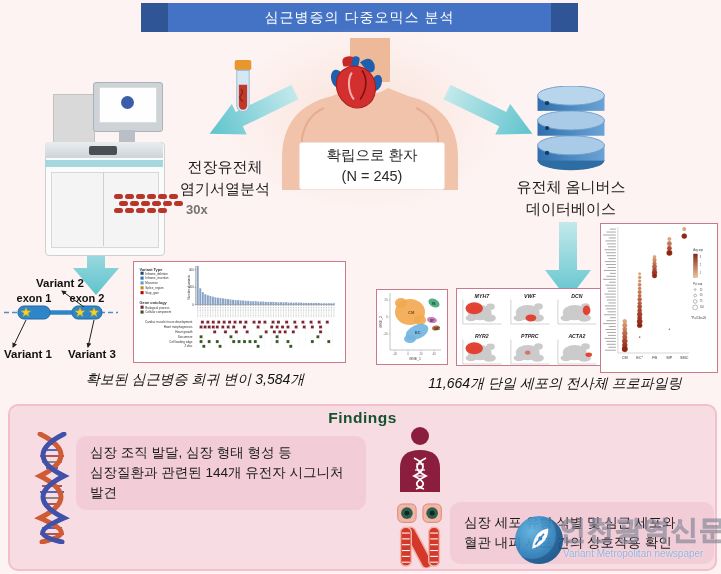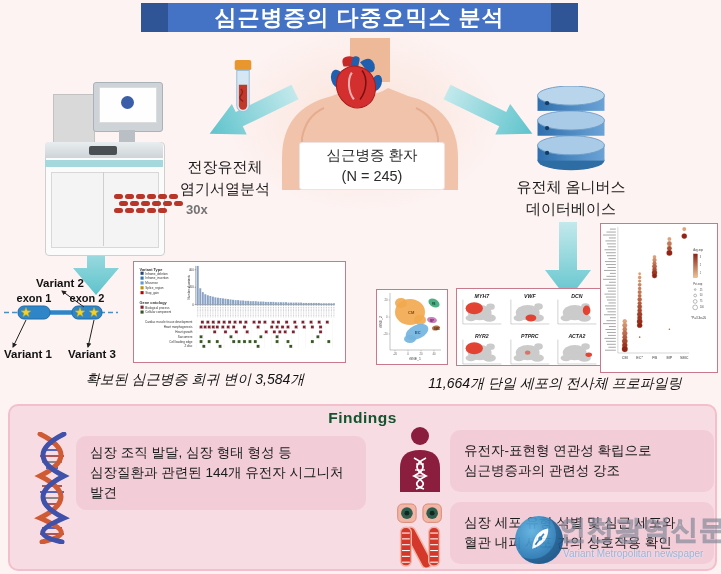--- a/index.html
+++ b/index.html
@@ -3,21 +3,21 @@
 <meta charset="utf-8">
 <style>
   html,body{margin:0;padding:0;background:#fff;}
   #canvas{position:relative;width:721px;height:574px;background:#fdf3f2;overflow:hidden;
     font-family:"Liberation Sans","DejaVu Sans",sans-serif;color:#1a1a1a;}
   .abs{position:absolute;}
   
   #titlebar{left:141px;top:3px;width:437px;height:29px;display:flex;}
   #titlebar .end{width:27px;background:#2f5597;}
   #titlebar .mid{flex:1;background:#4472c4;display:flex;align-items:center;justify-content:center;}
-  #titlebar .mid span{color:#fff;font-size:22px;font-weight:bold;letter-spacing:1px;}
+  #titlebar .mid span{color:#fff;font-size:14px;font-weight:normal;letter-spacing:1px;}
   
   #torso-glow{left:225px;top:26px;width:280px;height:186px;
     background:radial-gradient(ellipse at center,#fae2d9 0%,rgba(250,226,217,0) 70%);}
   
   #patient-box{left:299px;top:142px;width:144px;height:46px;background:#fff;border:1px solid #f1e2e2;
     border-radius:3px;display:flex;flex-direction:column;align-items:center;justify-content:center;
     font-size:14.5px;line-height:1.45;color:#2b2b2b;}
   
   #sequencer{left:45px;top:74px;width:122px;height:186px;}
   .seq{position:absolute;}
@@ -95,21 +95,21 @@
     <path d="M18 14 Q14 4 24 4 Q32 4 30 14 Z" fill="#c62828"></path>
     <path d="M34 10 Q44 2 48 12 Q50 20 42 20 Z" fill="#1f5fad"></path>
     <ellipse cx="12" cy="26" rx="6" ry="9" fill="#1f5fad" transform="rotate(-15 12 26)"></ellipse>
     <ellipse cx="50" cy="30" rx="5" ry="8" fill="#1f5fad" transform="rotate(18 50 30)"></ellipse>
     <rect x="26" y="4" width="7" height="12" rx="3" fill="#1f5fad" transform="rotate(12 29 10)"></rect>
     <path d="M20 16 C8 22 8 40 20 50 C30 58 44 54 48 42 C52 28 44 16 32 14 C27 13 23 14 20 16 Z" fill="#d32f2f" stroke="#a61c1c" stroke-width="1"></path>
     <path d="M26 20 C22 26 22 38 28 46" stroke="#f3b0b0" stroke-width="2" fill="none"></path>
     <path d="M36 18 C42 26 40 38 34 46" stroke="#7a1010" stroke-width="1.5" fill="none"></path>
   </svg>
   <div class="abs" id="patient-box">
-    <div>심근병증 환자</div>
+    <div>확립으로 환자</div>
     <div>(N = 245)</div>
   </div>
 
   <svg class="abs" style="left:0;top:0" width="721" height="574" viewBox="0 0 721 574" pointer-events="none">
     <defs>
       <linearGradient id="tealGrad" x1="0" y1="0" x2="1" y2="0">
         <stop offset="0" stop-color="#c3e9ec"></stop>
           <stop offset="1" stop-color="#5ec3cc"></stop>
       </linearGradient>
     </defs>
@@ -822,23 +822,20 @@
 
     <svg class="abs" style="left:386px;top:20px" width="48" height="66" viewBox="0 0 48 66">
       <circle cx="24" cy="10" r="9" fill="#8b1d3f"></circle>
       <path d="M4 66 L4 42 Q4 24 24 24 Q44 24 44 42 L44 66 Z" fill="#8b1d3f"></path>
       <path d="M18 32 C30 38 30 44 18 50 C30 56 30 60 20 63" stroke="#fff" stroke-width="1.8" fill="none"></path>
       <path d="M30 32 C18 38 18 44 30 50 C18 56 18 60 28 63" stroke="#fff" stroke-width="1.8" fill="none"></path>
       <line x1="20" y1="38" x2="28" y2="38" stroke="#fff" stroke-width="1.2"></line>
       <line x1="19" y1="44" x2="29" y2="44" stroke="#fff" stroke-width="1.2"></line>
       <line x1="20" y1="50" x2="28" y2="50" stroke="#fff" stroke-width="1.2"></line>
     </svg>
-    <div class="fpanel" id="fpanel2">
-      <div>유전자-표현형 연관성 확립으로 심근병증과의 관련성 강조</div>
-    </div>
 
     <svg class="abs" style="left:386px;top:96px" width="48" height="66" viewBox="0 0 48 68">
       <rect x="1" y="2" width="19" height="19" rx="5" fill="#f2b5a6" stroke="#d68a76"></rect>
       <circle cx="10.5" cy="11.5" r="6" fill="#2e5d4e"></circle>
         <circle cx="10.5" cy="11.5" r="2.5" fill="#13251f"></circle>
       <rect x="27" y="2" width="19" height="19" rx="5" fill="#f2b5a6" stroke="#d68a76"></rect>
       <circle cx="36.5" cy="11.5" r="6" fill="#2e5d4e"></circle>
         <circle cx="36.5" cy="11.5" r="2.5" fill="#13251f"></circle>
       <rect x="17" y="24" width="11" height="46" rx="5" fill="#d4382a" stroke="#f2b5a6" stroke-width="1.5" transform="rotate(-28 22.5 47)"></rect>
       <rect x="4" y="26" width="11" height="40" rx="5" fill="#d4382a" stroke="#f2b5a6" stroke-width="1.5"></rect>

